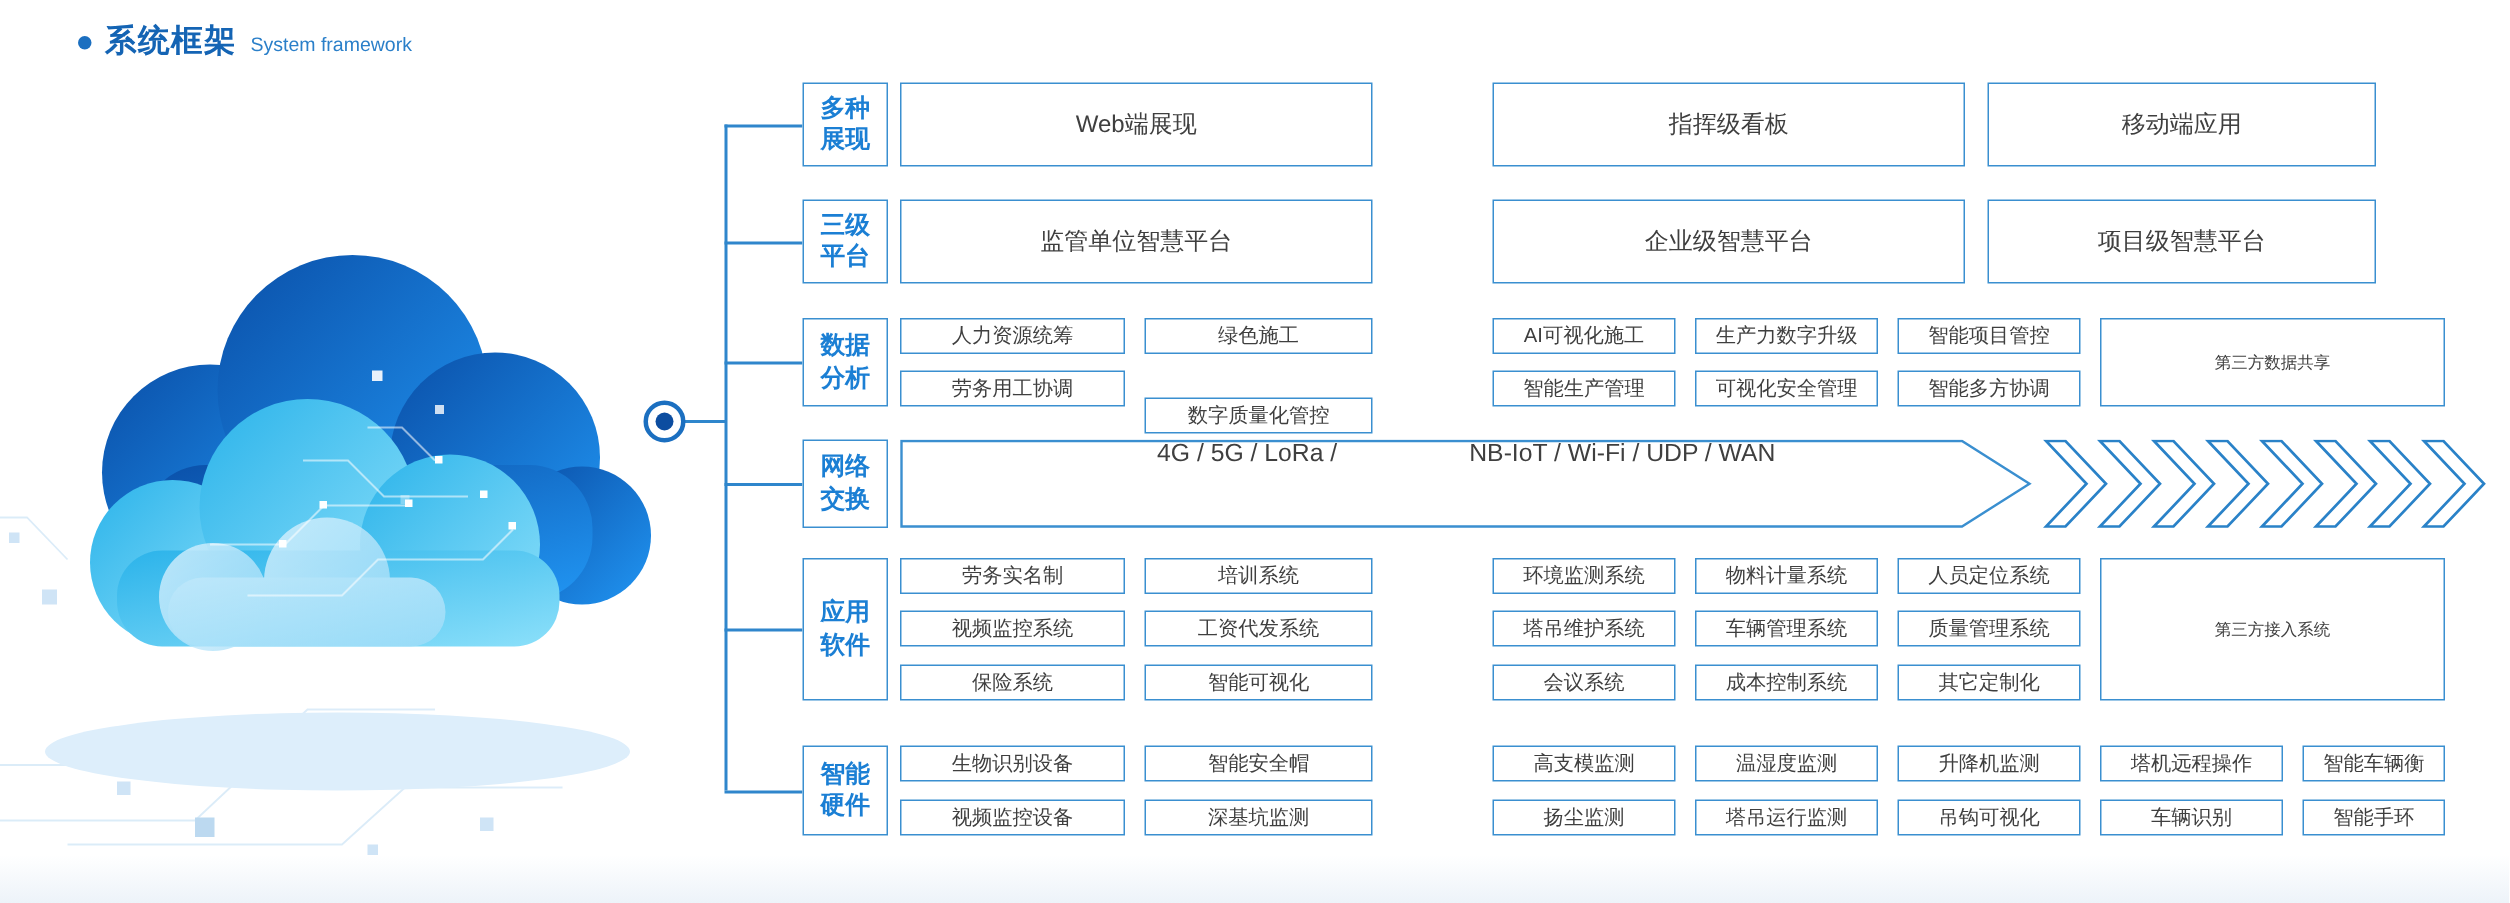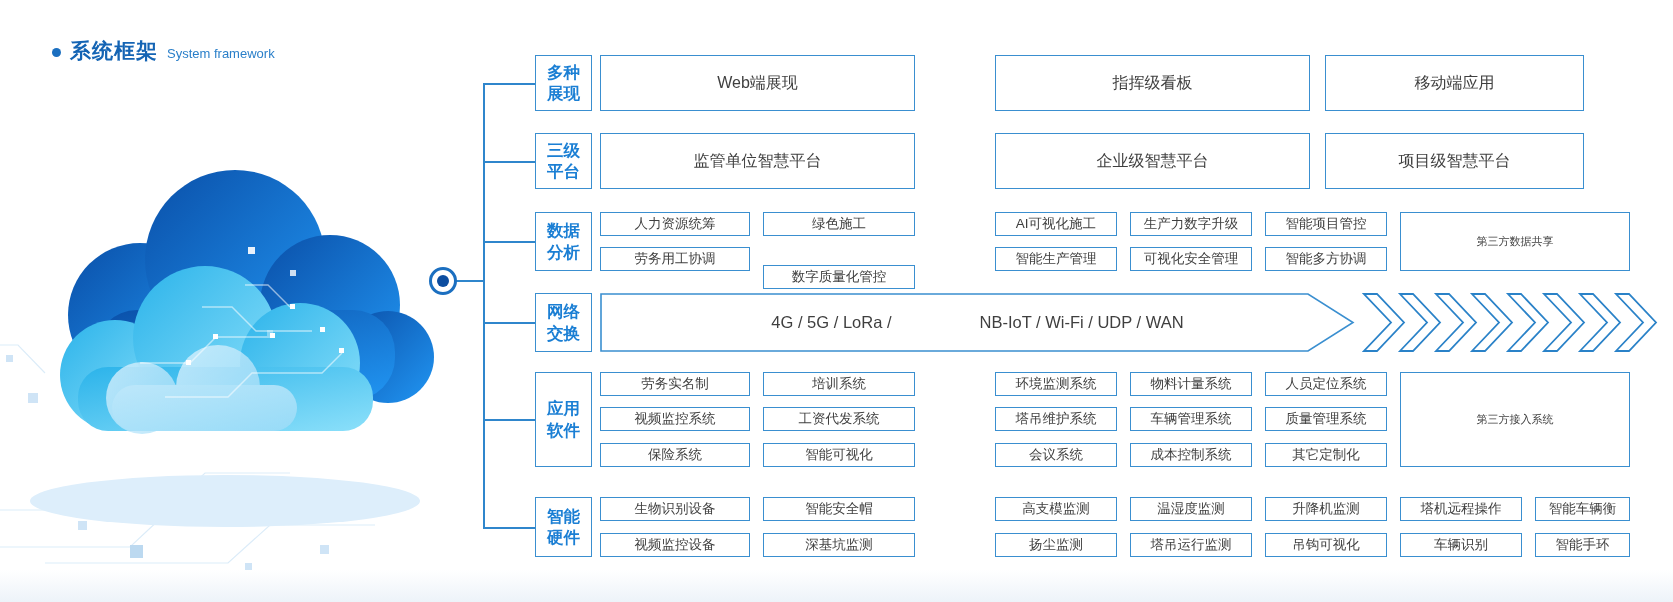--- a/index.html
+++ b/index.html
@@ -1,19 +1,19 @@
 <!DOCTYPE html>
 <html><head>
 <meta charset="utf-8">
 <style>
   html,body{margin:0;padding:0;background:#fff;}
   #stage{position:relative;width:1673px;height:602px;background:#ffffff;overflow:hidden;
          font-family:"Liberation Sans","DejaVu Sans",sans-serif;color:#3f3f3f;}
   
-  .title{position:absolute;left:52px;top:13px;display:flex;align-items:baseline;gap:9px;margin-top:24px;}
+  .title{position:absolute;left:52px;top:13px;display:flex;align-items:baseline;gap:9px;}
   .bullet{width:9px;height:9px;border-radius:50%;background:#1b6fc0;align-self:center;margin-top:2px;}
   .t-zh{font-size:21px;font-weight:bold;color:#1464b4;letter-spacing:1px;}
   .t-en{font-size:13px;color:#2a7fc9;}
   
   .bx{position:absolute;background:#fff;border:1.4px solid #3a8fd0;box-sizing:border-box;
       display:flex;align-items:center;justify-content:center;text-align:center;}
   .lg{height:56px;font-size:16px;}
   .sm{height:24px;font-size:13.5px;}
   .tall{font-size:11px;}
   
@@ -29,21 +29,21 @@
   .vline{position:absolute;width:1.5px;background:#2f86cc;}
   .hline{position:absolute;height:1.5px;background:#2f86cc;}
   
   .node{position:absolute;left:429px;top:267px;width:28px;height:28px;border-radius:50%;
         background:#fff;border:3px solid #1b6fc0;box-sizing:border-box;
         display:flex;align-items:center;justify-content:center;}
   .node-dot{width:12px;height:12px;border-radius:50%;background:#0c4da0;}
   
   .band{position:absolute;left:600px;top:293px;width:755px;height:59px;}
   .band-text{position:absolute;left:0;top:0;width:700px;height:59px;display:flex;
-             align-items:center;justify-content:center;gap:88px;padding-left:55px;
+             justify-content:center;gap:88px;padding-left:55px;
              font-size:16.5px;color:#3f3f3f;box-sizing:border-box;}
   .chevrons{position:absolute;left:1362px;top:293px;}
   .bottom-strip{position:absolute;left:0;top:570px;width:1673px;height:32px;
                 background:linear-gradient(#ffffff,#edf3f9);}
 </style>
 </head>
 <body>
 
 <div id="stage">
 

